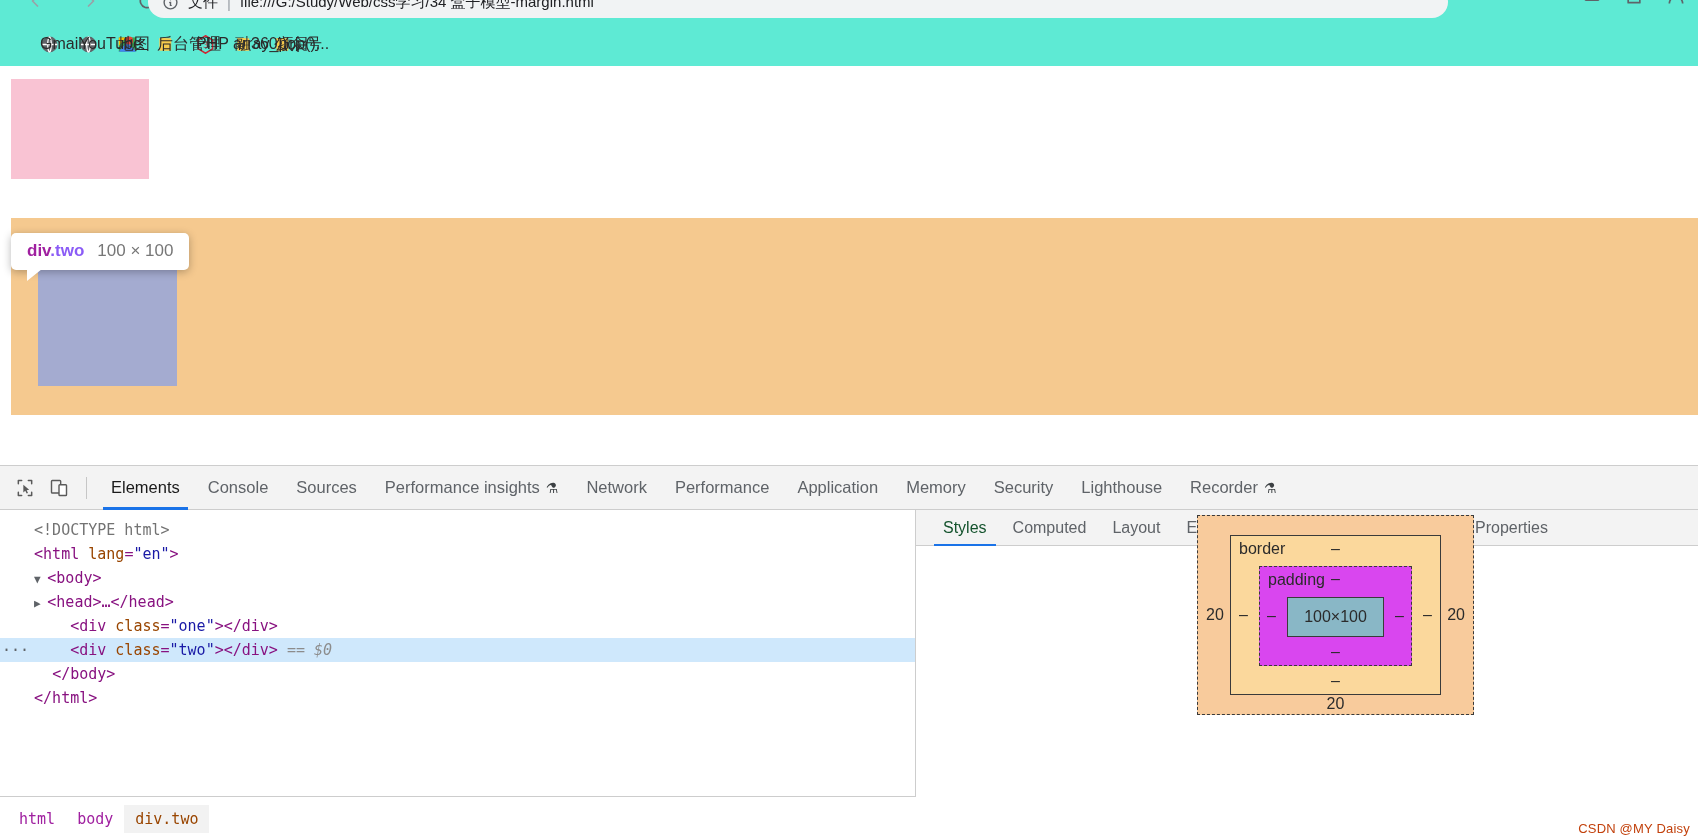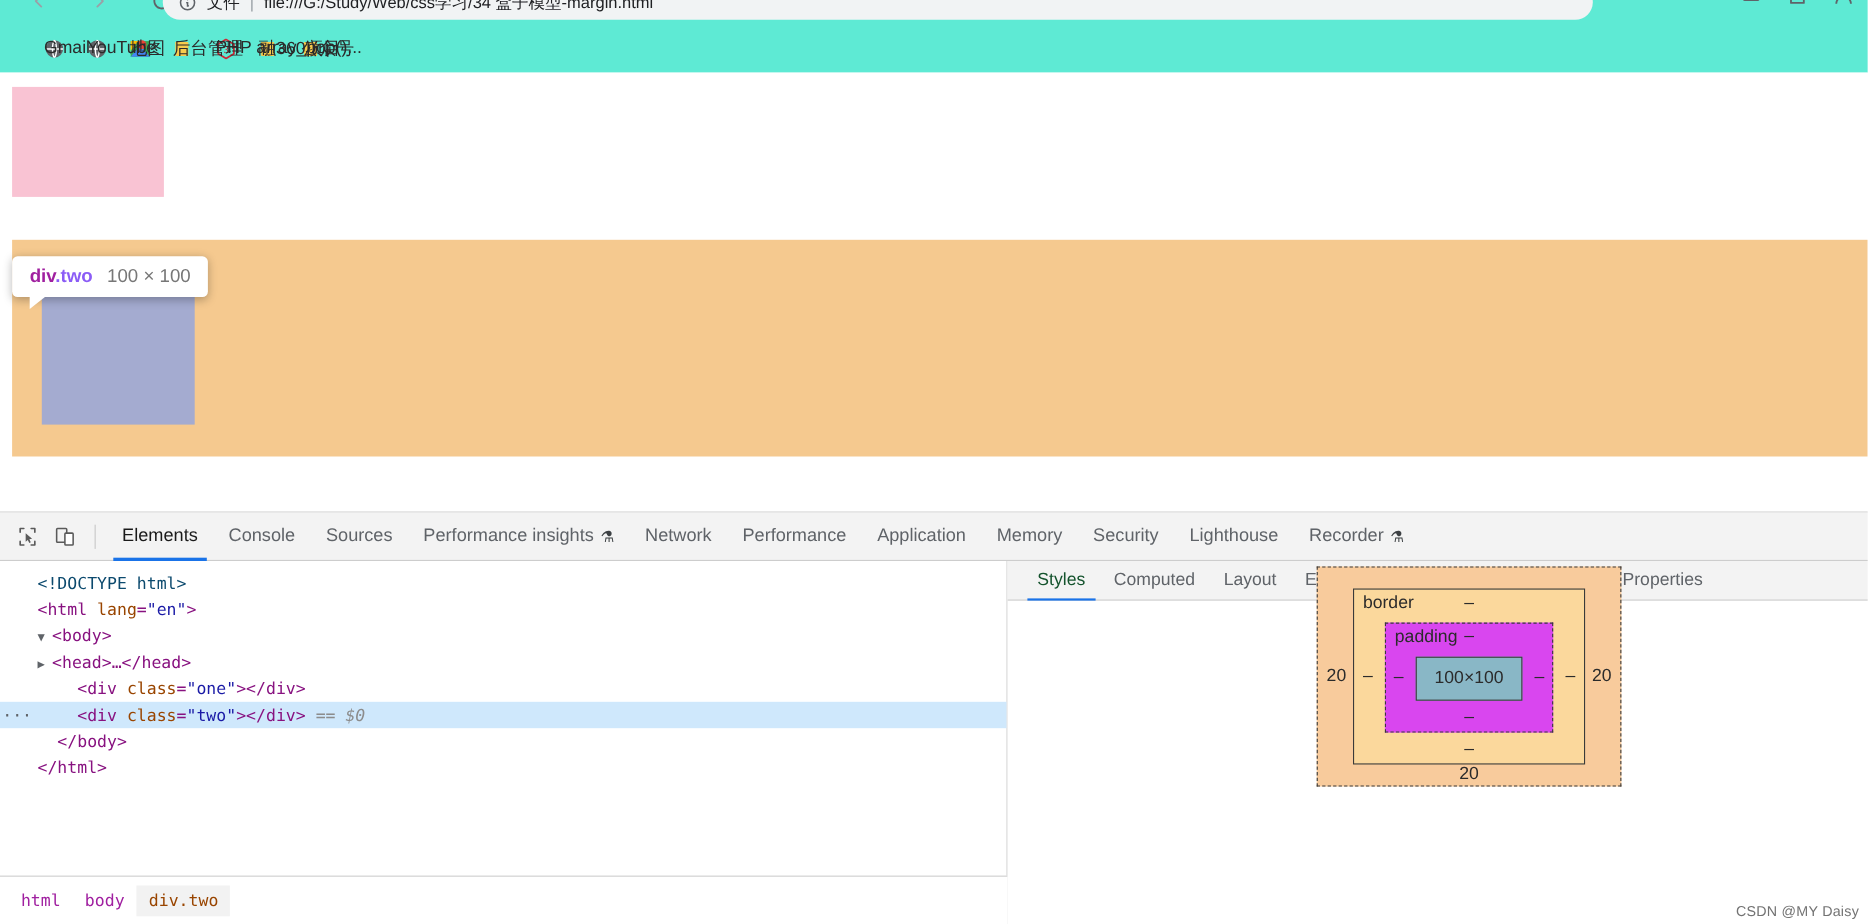--- a/index.html
+++ b/index.html
@@ -128,21 +128,21 @@
     font-size:15px; line-height:24px; color:#333;
   }
   .dom-line { position:relative; padding:0 0 0 16px; white-space:pre; height:24px; }
   .dom-line.sel { background:#cfe8fc; }
   .dom-line .gutter {
     position:absolute; left:2px; top:0; width:22px; text-align:center; color:#5f6368; font-size:15px;
   }
   .tw { color:#881280; }     
   .aw { color:#994500; }     
   .av { color:#1a1aa6; }     
-  .dw { color:#0c4a6e; }     
+  .dw { color:#737373; }     
   .eq { color:#8c8c8c; font-style:italic;}
   .arrow { color:#5f6368; font-size:11px; }
 
   .breadcrumb {
     position:absolute; left:0; bottom:0; width:916px; height:44px;
     border-top:1px solid #cdcdcd; background:#ffffff;
     display:flex; align-items:center; padding-left:8px;
   }
   .crumb {
     padding:5px 11px; font-size:15px; color:#a020a0; white-space:nowrap;
@@ -191,21 +191,21 @@
   }
   .bm-label {
     position:absolute; font-size:16px; color:#2b2b2b;
   }
   .bm-lbl-border { left:8px; top:4px; }
   .bm-lbl-padding { left:8px; top:4px; }
   .bm-val { position:absolute; font-size:16px; color:#2b2b2b; }
 
   .watermark {
     position:absolute; right:8px; bottom:4px;
-    font-size:13px; color:#737373; letter-spacing:.2px;
+    font-size:13px; color:#c2410c; letter-spacing:.2px;
   }
 </style>
 </head>
 <body>
 
 <div id="app">
 
   <div class="browser-chrome">
 
     <div class="omni-row">

